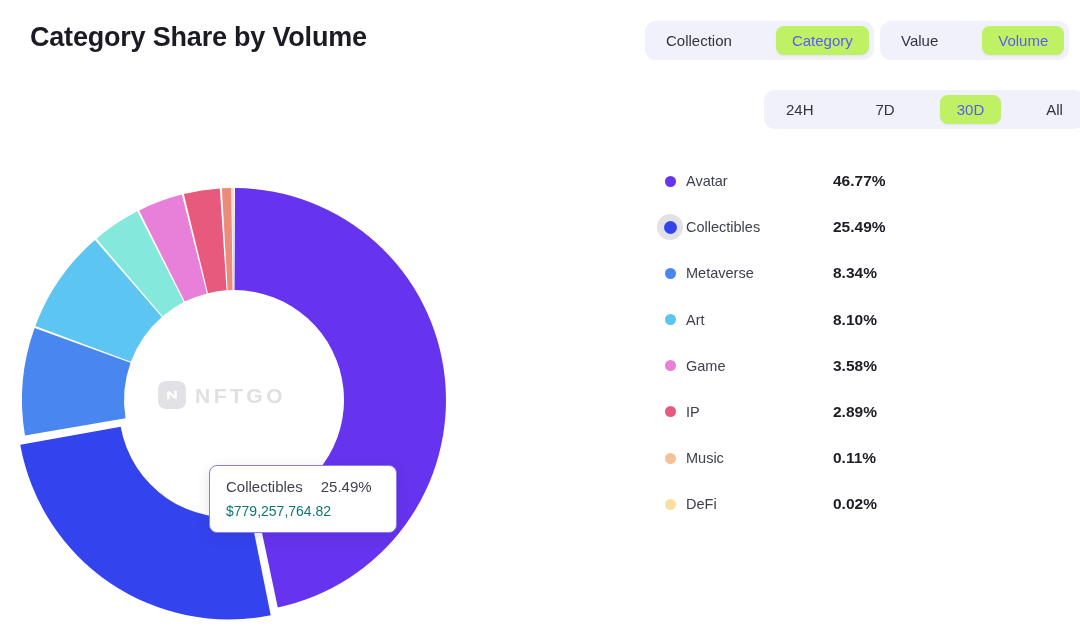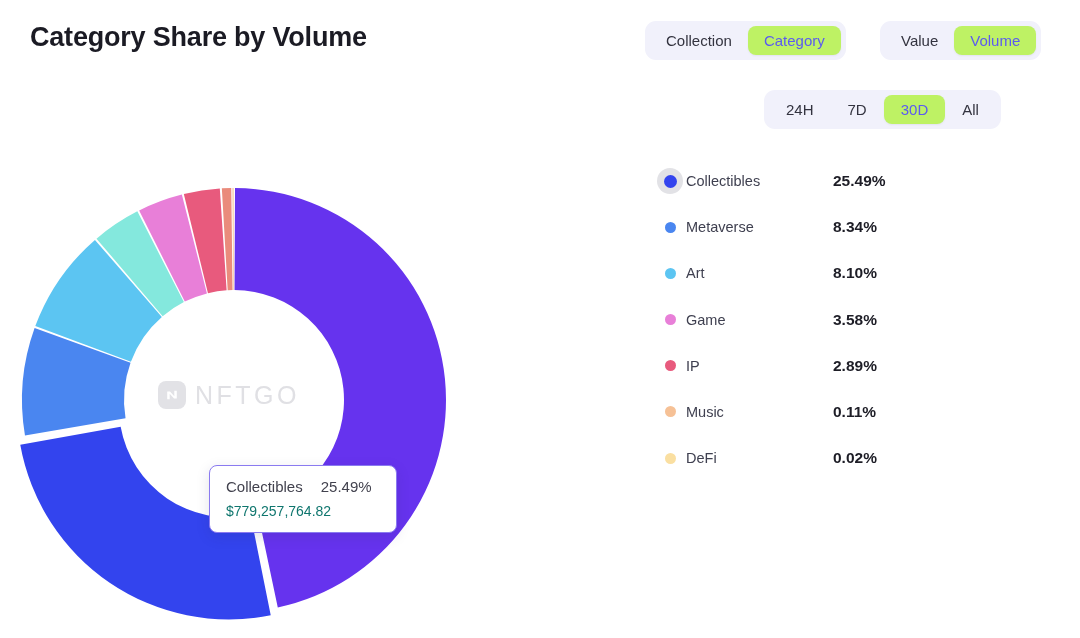--- a/index.html
+++ b/index.html
@@ -30,20 +30,21 @@
 
   
   .toggle-group {
     position: absolute;
     display: flex;
     align-items: center;
     background: #f1f1fb;
     border-radius: 11px;
     padding: 5px;
     box-sizing: border-box;
+    gap: 28px;
   }
   .toggle-opt {
     font-size: 15px;
     color: #33333f;
     padding: 7px 16px;
     border-radius: 8px;
     white-space: nowrap;
     line-height: 1;
     cursor: pointer;
     user-select: none;
@@ -81,22 +82,22 @@
   #nftgo-mark {
     width: 28px;
     height: 28px;
     border-radius: 8px;
     background: #e2e2e6;
     display: flex;
     align-items: center;
     justify-content: center;
   }
   #nftgo-word {
-    font-size: 25px;
-    font-weight: 400;
+    font-size: 21px;
+    font-weight: 700;
     letter-spacing: 3.5px;
     color: #e0e0e4;
     line-height: 1;
   }
 
   
   #chart-tooltip {
     position: absolute;
     left: 209px;
     top: 465px;
@@ -223,20 +224,27 @@
 
 <div id="chart-tooltip">
   <div id="tt-row1">
     <span class="tt-name">Collectibles</span>
     <span class="tt-pct">25.49%</span>
   </div>
   <div class="tt-val">$779,257,764.82</div>
 </div>
 
 <div id="legend">
+    <div class="legend-row">
+      <span class="legend-dot-wrap">
+        <span class="legend-dot" style="background: rgb(102, 51, 238);"></span>
+      </span>
+      <span class="legend-label">Avatar</span>
+      <span class="legend-pct">46.77%</span>
+    </div>
     <div class="legend-row hovered">
       <span class="legend-dot-wrap">
         <span class="legend-dot" style="background: rgb(51, 68, 238);"></span>
       </span>
       <span class="legend-label">Collectibles</span>
       <span class="legend-pct">25.49%</span>
     </div>
     <div class="legend-row">
       <span class="legend-dot-wrap">
         <span class="legend-dot" style="background: rgb(74, 134, 240);"></span>

